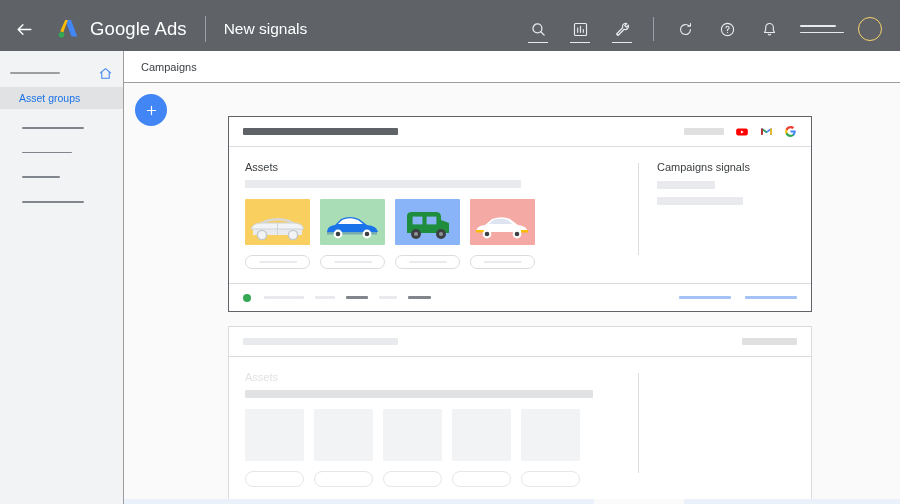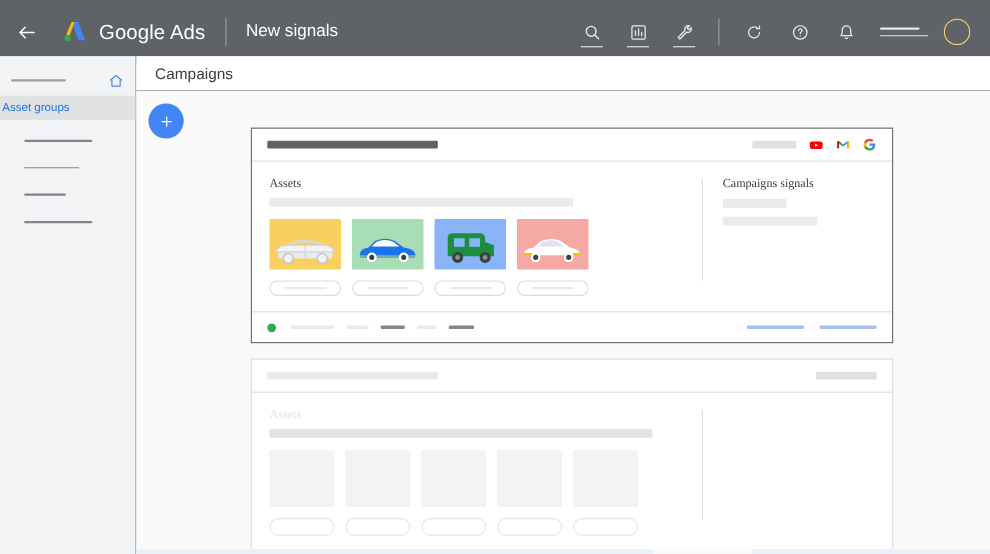--- a/index.html
+++ b/index.html
@@ -66,39 +66,39 @@
   }
   .side-top {
     display: flex; align-items: center;
     height: 28px; margin-top: 8px; padding: 0 10px;
   }
   .side-ph { height: 1.6px; background: #9e9e9e; border-radius: 1px; }
   .home-icon { margin-left: auto; cursor: pointer; display:flex; }
   .side-active {
     height: 22px; background: #e0e2e4;
     display: flex; align-items: center;
-    padding-left: 2px;
+    padding-left: 19px;
     color: #1a73e8; font-size: 10.5px;
     cursor: pointer;
   }
   .side-list { padding: 18px 0 0 22px; }
   .side-list i {
     display: block; height: 1.7px; background: #80868b;
     border-radius: 1px; margin-bottom: 23px;
   }
 
   
   .content-head {
     position: absolute; left: 124px; top: 51px;
     width: 776px; height: 32px;
     background: #ffffff;
     border-bottom: 1px solid #9e9e9e;
     display: flex; align-items: center;
   }
-  .content-head span { margin-left: 17px; font-size: 14px; color: #3c4043; }
+  .content-head span { margin-left: 17px; font-size: 11px; color: #3c4043; }
 
   
   .canvas {
     position: absolute; left: 124px; top: 83px;
     width: 776px; height: 421px;
     background: #fafafa;
     overflow: hidden;
   }
   .fab {
     position: absolute; left: 11px; top: 11px;
@@ -118,21 +118,21 @@
   .card.ghost { border-color: #d9dcdf; }
   .card-head {
     height: 30px; border-bottom: 1px solid #dadce0;
     display: flex; align-items: center; padding: 0 14px;
   }
   .head-title { height: 7px; background: #5f6368; border-radius: 1px; }
   .ghost .head-title { background: #e8eaed; }
   .head-right { margin-left: auto; display: flex; align-items: center; gap: 11px; }
   .head-ph { height: 7px; background: #e0e0e0; border-radius: 1px; }
 
-  .card-body { display: flex; padding: 14px 0 0 0; font-family: Liberation Serif, serif; }
+  .card-body { display: flex; padding: 14px 0 0 0; }
   .body-left { flex: 0 0 409px; padding: 0 14px 0 16px; }
   .body-div { width: 1px; background: #dadce0; margin: 2px 0 14px 0; }
   .body-right { flex: 1; padding: 0 14px 0 18px; }
 
   .sec-title { font-size: 11px; color: #3c4043; margin-bottom: 7px; }
   .ghost .sec-title { color: #e0e2e4; }
   .wide-ph { height: 8px; background: #e8eaed; border-radius: 1px; }
   .thumbs { display: flex; gap: 10px; margin-top: 11px; }
   .thumb {
     width: 65px; height: 46px; border-radius: 1px;

